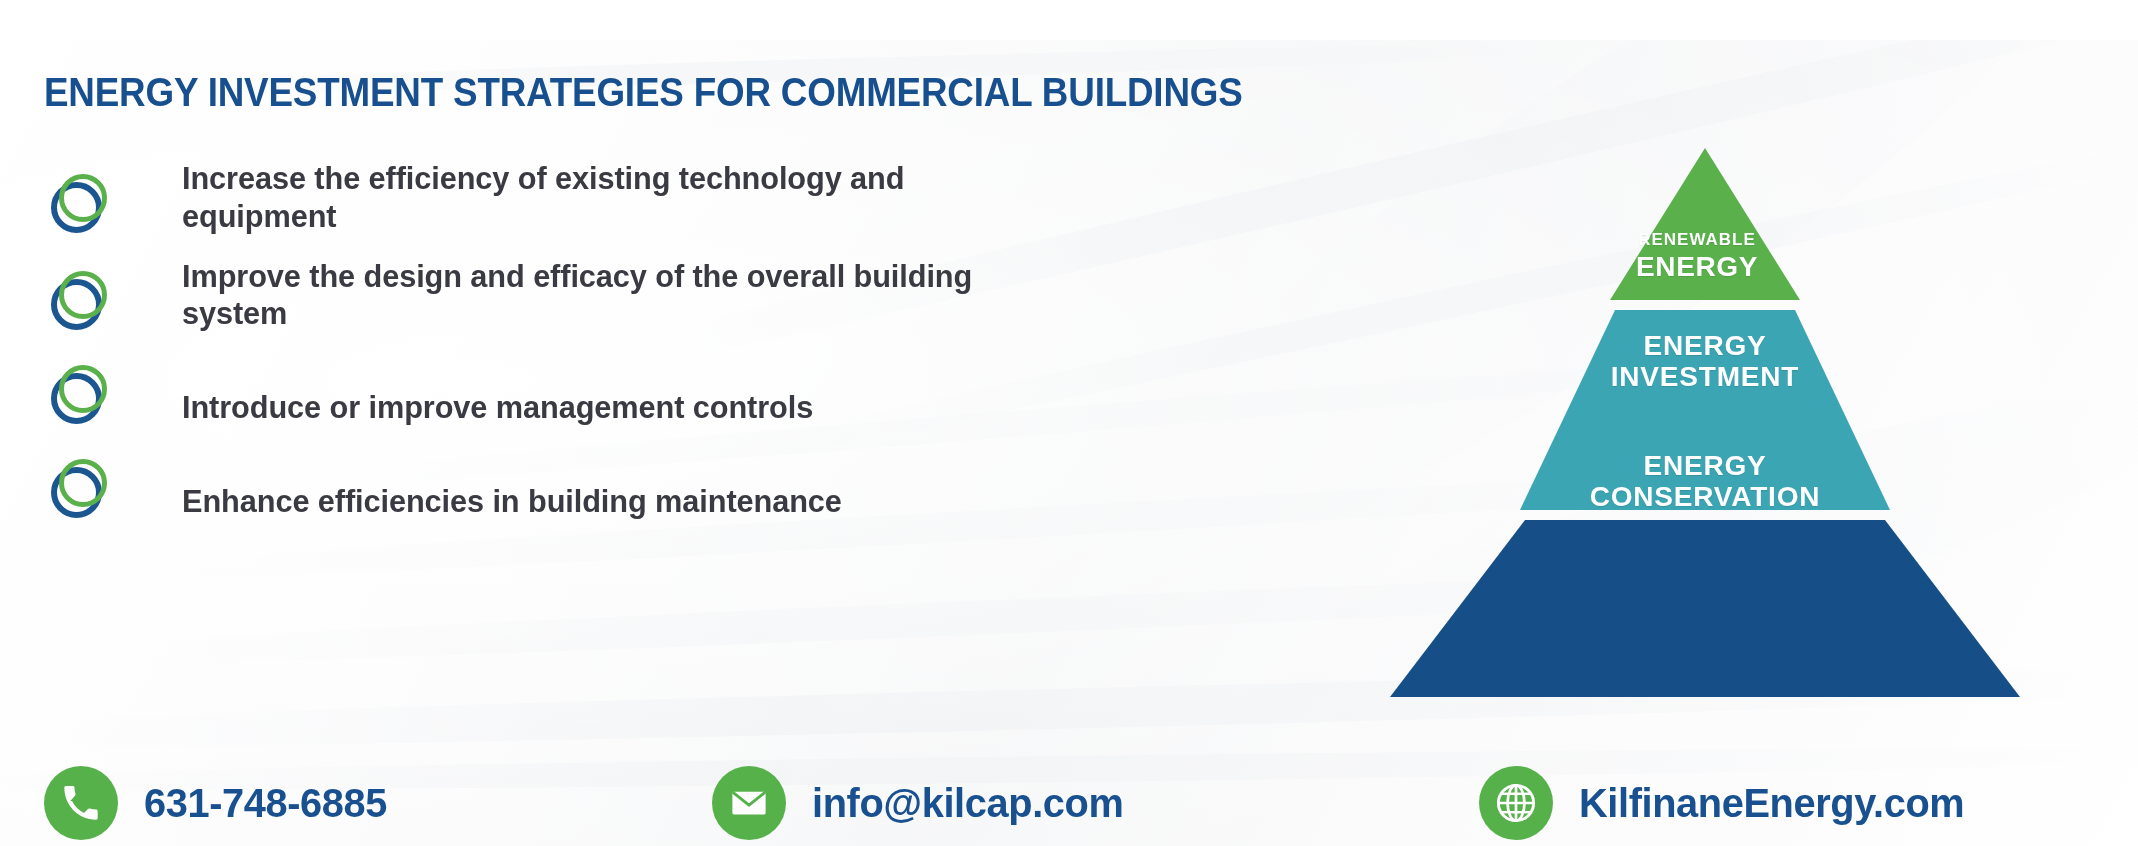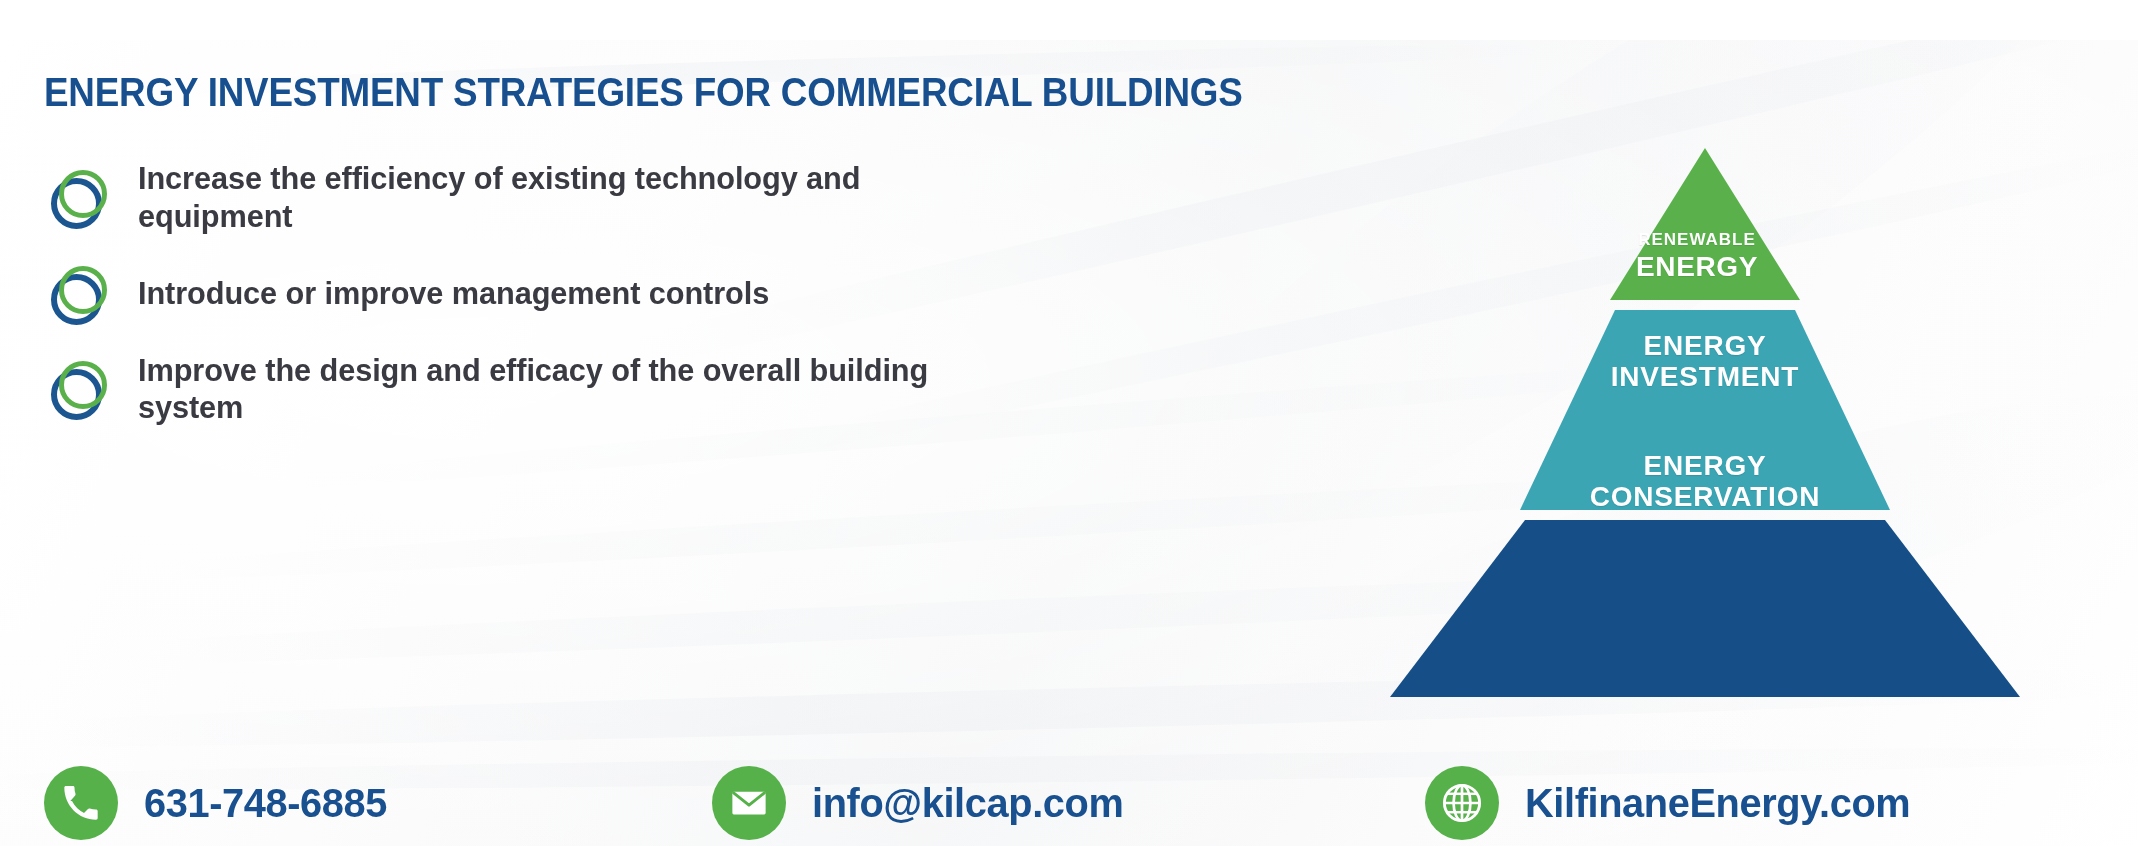--- a/index.html
+++ b/index.html
@@ -68,23 +68,24 @@
   
   .bullets {
     position: absolute;
     left: 50px;
     top: 118px;
     width: 960px;
   }
   .bullet-row {
     position: relative;
     display: flex;
-    align-items: center;
+    align-items: flex-end;
     margin-bottom: 20px;
     min-height: 74px;
+    gap: 44px;
   }
   .ring-icon {
     position: relative;
     flex: 0 0 auto;
     width: 64px;
     height: 64px;
     margin-top: 6px;
     margin-right: 24px;
   }
   .ring-icon .ring-green,
@@ -158,21 +159,21 @@
     height: 110px;
     text-decoration: underline;
   }
   .contact {
     position: absolute;
     display: flex;
     align-items: center;
   }
   .c-phone   { left: 44px;   top: 0; }
   .c-email   { left: 712px;  top: 0; }
-  .c-website { left: 1425px; top: 0; justify-content: flex-end; }
+  .c-website { left: 1479px; top: 0; justify-content: flex-end; }
 
   .c-icon {
     flex: 0 0 auto;
     width: 74px;
     height: 74px;
     border-radius: 50%;
     background: #57b14a;
     display: flex;
     align-items: center;
     justify-content: center;
@@ -217,31 +218,38 @@
           <span class="ring-green"></span>
       </span>
       <span class="bullet-text">Increase the efficiency of existing technology and equipment</span>
     </div>
 
     <div class="bullet-row">
       <span class="ring-icon">
         <span class="ring-blue"></span>
           <span class="ring-green"></span>
       </span>
-      <span class="bullet-text">Introduce or improve management controls</span>
+      <span class="bullet-text">Improve the design and efficacy of the overall building system</span>
     </div>
 
     <div class="bullet-row">
       <span class="ring-icon">
         <span class="ring-blue"></span>
           <span class="ring-green"></span>
       </span>
-      <span class="bullet-text">Improve the design and efficacy of the overall building system</span>
-    </div>
-
+      <span class="bullet-text">Introduce or improve management controls</span>
+    </div>
+
+    <div class="bullet-row">
+      <span class="ring-icon">
+        <span class="ring-blue"></span>
+          <span class="ring-green"></span>
+      </span>
+      <span class="bullet-text">Enhance efficiencies in building maintenance</span>
+    </div>
 
   </div>
 
   <div class="pyramid">
     <svg viewBox="0 0 670 575" xmlns="http://www.w3.org/2000/svg" aria-hidden="true">
 
       <polygon points="335,13 430,165 240,165" fill="#5ab14b"></polygon>
 
       <polygon points="245,175 425,175 520,375 150,375" fill="#3ba5b4"></polygon>
 

